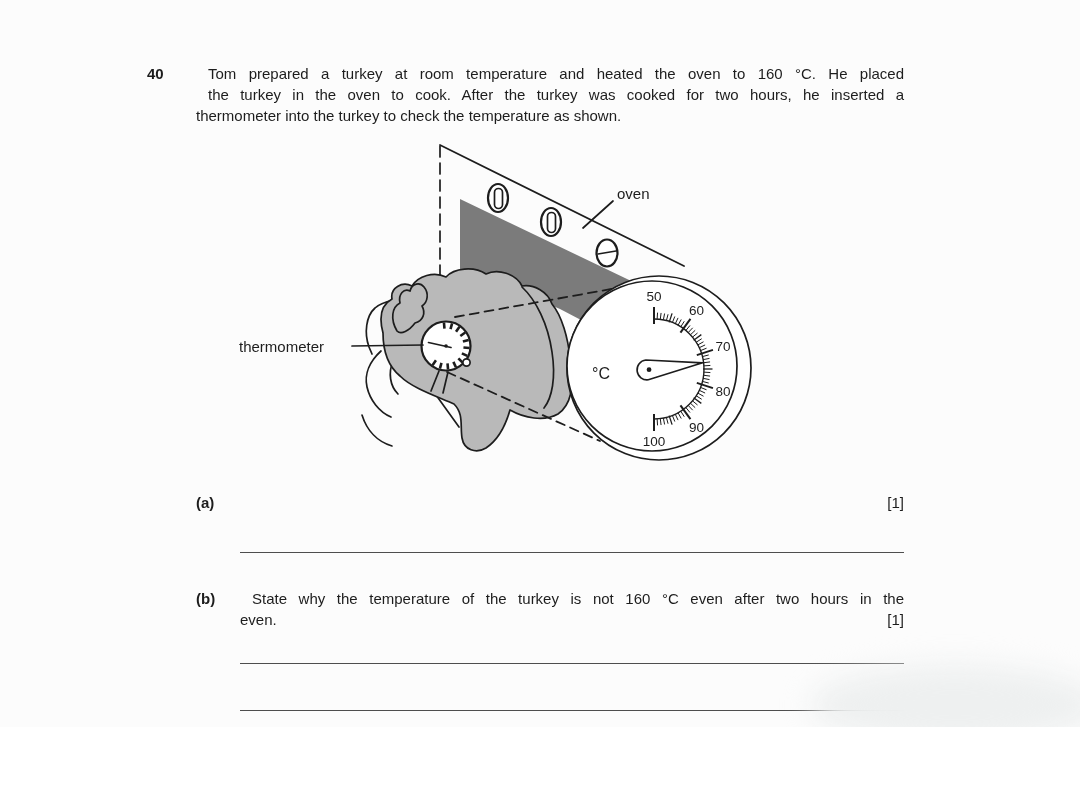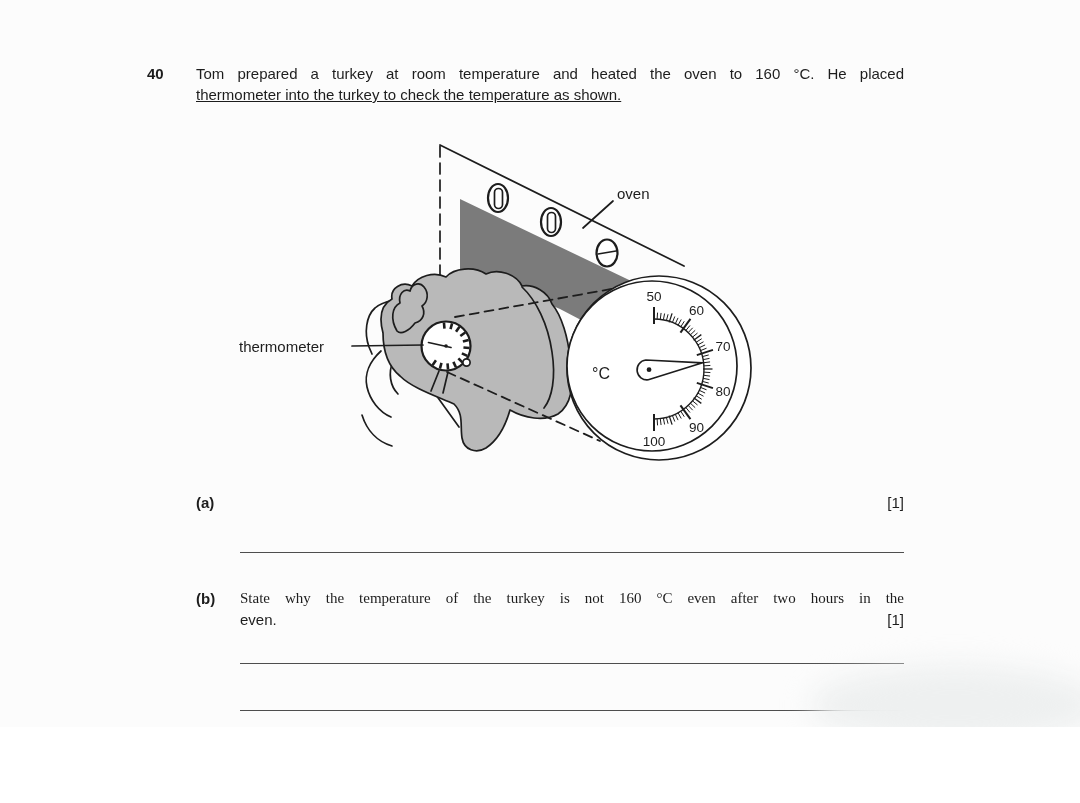--- a/index.html
+++ b/index.html
@@ -9,29 +9,29 @@
     --paper:#fcfcfc;
   }
   html,body{margin:0;padding:0;background:#ffffff;}
   .canvas{
     position:relative;width:1080px;height:727px;margin:0 auto;
     background:var(--paper);overflow:hidden;
     font-family:"Liberation Sans",sans-serif;color:var(--ink);
   }
   .qnum{position:absolute;left:147px;top:63px;font-size:15px;font-weight:700;line-height:21px;}
   .intro{position:absolute;left:196px;top:63px;width:708px;font-size:15px;line-height:21px;}
-  .jline{text-align:justify;text-align-last:justify;}
-  .lline{text-align:left;text-decoration:underline;}
+  .jline{text-align:justify;text-align-last:justify;margin-left:12px;}
+  .lline{text-align:left;}
   .part{position:absolute;font-size:15px;line-height:21px;width:708px;}
   .part-a{left:196px;top:492px;display:flex;}
   .part-b{left:196px;top:588px;}
   .part .row{display:flex;}
   .plabel{flex:0 0 44px;font-weight:700;}
   .ptext{white-space:pre-wrap;}
-  .flex1{flex:1 1 auto;display:block;font-family:Liberation Serif, serif;}
+  .flex1{flex:1 1 auto;display:block;}
   .marks{margin-left:auto;padding-left:10px;}
   .rule{position:absolute;left:240px;width:664px;height:0;border-top:1.7px solid #4e4e4e;}
   .rule-a{top:552px;}
   .rule-b1{top:663px;}
   .rule-b2{top:710px;}
   .diagram-svg{position:absolute;left:235px;top:135px;}
   .diagram-svg text{font-family:"Liberation Sans",sans-serif;fill:var(--ink);}
   .ln{stroke:var(--ink);fill:none;stroke-width:1.7;stroke-linecap:round;stroke-linejoin:round;}
   .thick{stroke-width:2.2;}
   .dash{stroke-dasharray:9 6;stroke-width:1.8;}
@@ -49,20 +49,21 @@
 </style>
 </head>
 <body>
 
 <div class="canvas">
 
   <div class="qnum">40</div>
 
   <div class="intro">
     <div class="jline">Tom prepared a turkey at room temperature and heated the oven to 160 °C. He placed</div>
+    <div class="jline">the turkey in the oven to cook. After the turkey was cooked for two hours, he inserted a</div>
     <div class="lline">thermometer into the turkey to check the temperature as shown.</div>
   </div>
 
   <svg class="diagram-svg" width="540" height="345" viewBox="235 135 540 345">
 
     <g>
       <line class="ln dashv" x1="440" y1="146" x2="440" y2="304"></line>
       <line class="ln" x1="440" y1="145" x2="684" y2="266"></line>
     </g>
 

